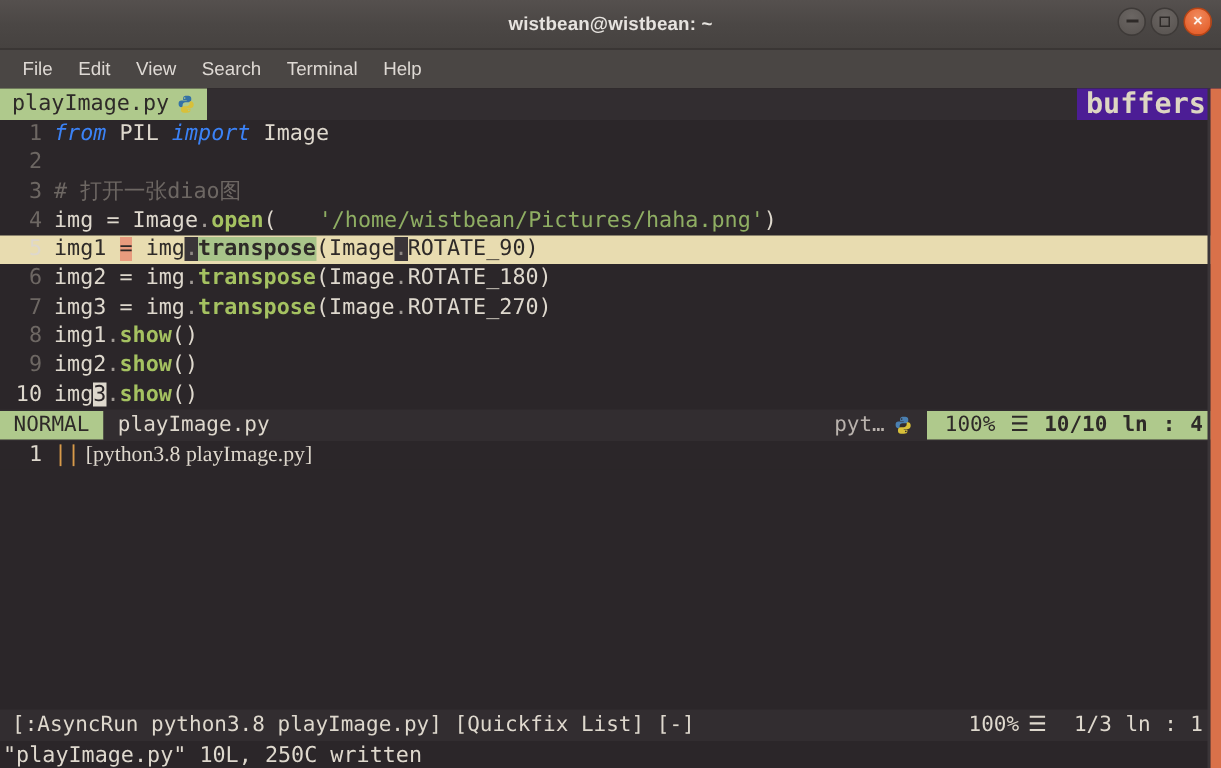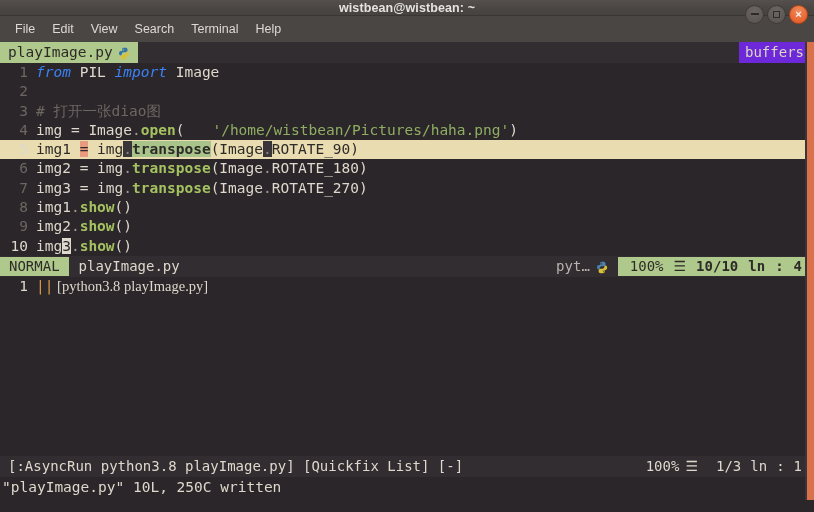--- a/index.html
+++ b/index.html
@@ -16,25 +16,25 @@
   #window {
     position: relative;
     width: 814px;
     height: 512px;
     background: #2b2629;
     overflow: hidden;
   }
 
   #titlebar {
     position: relative;
-    height: 16px;
+    height: 33px;
     background: linear-gradient(to bottom, #55504e 0%, #4b4745 50%, #464240 100%);
     border-bottom: 1px solid #3a3634;
     display: flex;
-    align-items: flex-end;
+    align-items: center;
     justify-content: center;
   }
   #titlebar-title {
     font-family: "Liberation Sans", sans-serif;
     font-size: 12.5px;
     font-weight: bold;
     color: #e6e3df;
     letter-spacing: 0.1px;
   }
   #window-controls {
@@ -107,26 +107,27 @@
     background: #afc98c;
     color: #2e2a28;
     display: flex;
     align-items: center;
     padding: 0 7px 0 8px;
     gap: 5px;
     font-size: 14.5px;
   }
   #tabline-fill { flex: 1; background: #322d30; }
   #tabline-right {
-    background: #6d28d9;
+    background: #4c1d95;
     color: #ddd6c2;
     display: flex;
     align-items: center;
     padding: 0 10px 0 6px;
-    font-size: 14px;
+    font-size: 19px;
+    font-weight: bold;
   }
   .py-logo { display: inline-block; width: 13px; height: 13px; }
 
   
   #code {
     position: relative;
     padding: 0;
   }
   .line {
     height: 19.3px;

